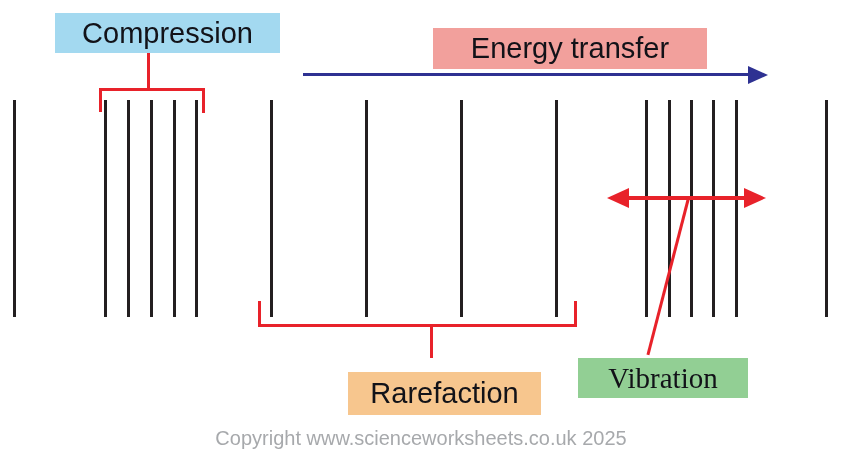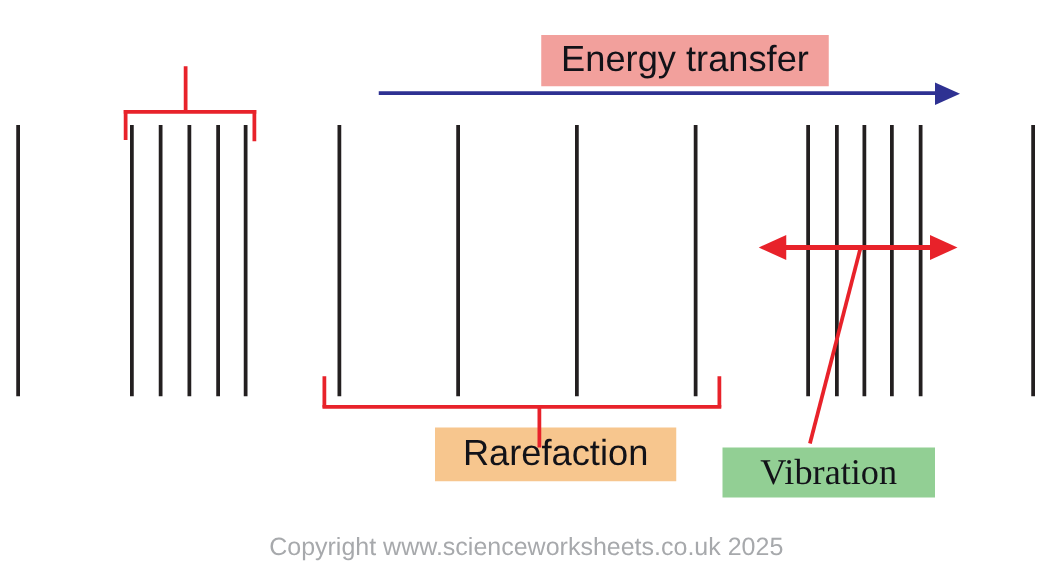--- a/index.html
+++ b/index.html
@@ -24,25 +24,25 @@
     justify-content: center;
     font-size: 29px;
     color: var(--label-text, #121218);
     white-space: nowrap;
   }
   #compression-label {
     left: 55px; top: 13px; width: 225px; height: 40px;
     background: var(--compression-bg, #a3d9f0);
   }
   #energy-transfer-label {
-    left: 433px; top: 28px; width: 230px; height: 41px;
+    left: 433px; top: 28px; width: 274px; height: 41px;
     background: var(--energy-transfer-bg, #f2a09c);
   }
   #rarefaction-label {
-    left: 348px; top: 342px; width: 193px; height: 43px;
+    left: 348px; top: 372px; width: 193px; height: 43px;
     background: var(--rarefaction-bg, #f7c68e);
   }
   #vibration-label {
     left: 578px; top: 358px; width: 170px; height: 40px;
     background: var(--vibration-bg, #92cf94);
     font-family: Liberation Serif, serif;
   }
 
   
   .particle-line {
@@ -118,20 +118,21 @@
     text-align: center;
     font-size: 20px;
     color: var(--copyright-gray, #a7a9ac);
   }
 </style>
 </head>
 <body>
 
 <div id="canvas">
 
+  <div class="label-box" id="compression-label">Compression</div>
 
   <div class="label-box" id="energy-transfer-label">Energy transfer</div>
 
   <div class="label-box" id="rarefaction-label">Rarefaction</div>
 
   <div class="label-box" id="vibration-label">Vibration</div>
 
   <div class="blue-shaft"></div>
   <div class="blue-head"></div>
 

